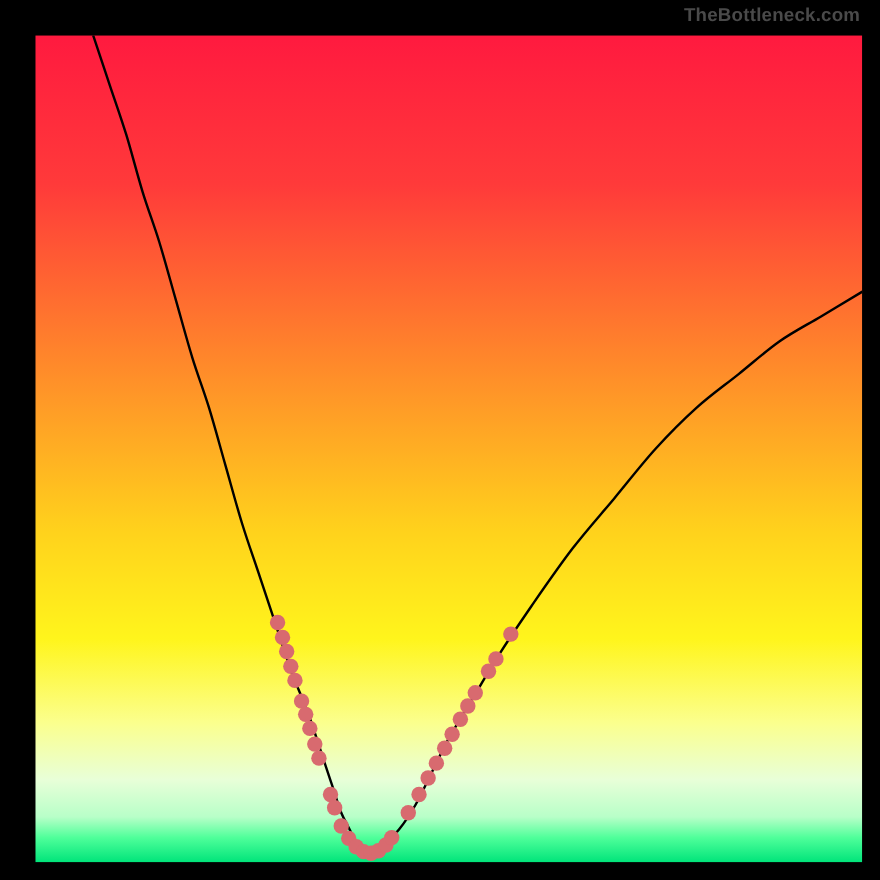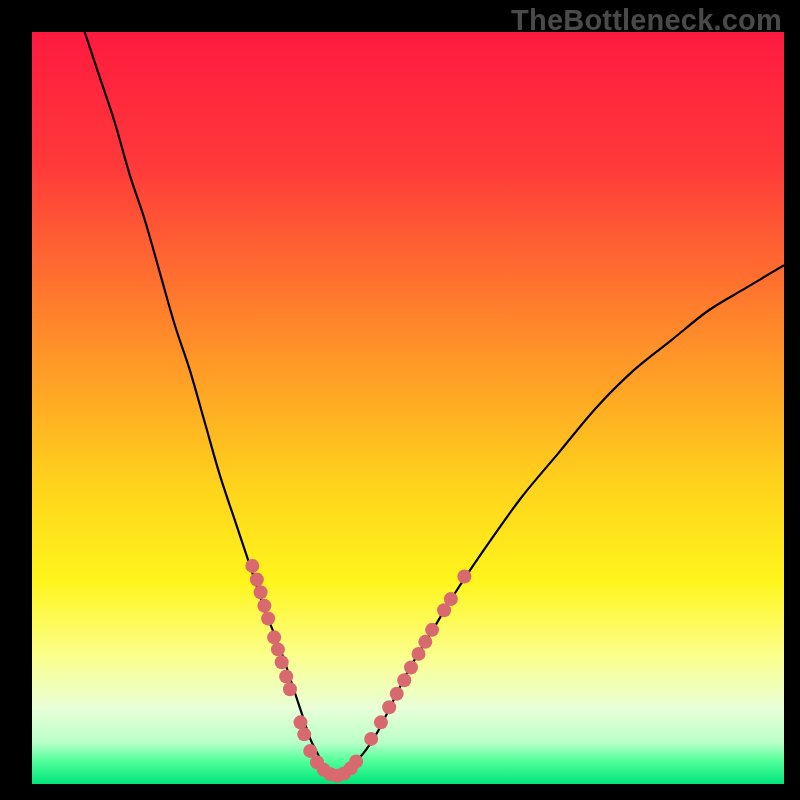--- a/index.html
+++ b/index.html
@@ -39,21 +39,21 @@
     top: 0;
     width: 100%;
     height: 100%;
     pointer-events: none;
   }
   .watermark {
     position: absolute;
     top: 4px;
     right: 18px;
     color: #4a4a4a;
-    font-size: 29px;
+    font-size: 17px;
     font-weight: 600;
     letter-spacing: 0.2px;
   }
 </style>
 </head>
 <body>
 
 <div class="frame">
 
   <div class="watermark">TheBottleneck.com</div>

